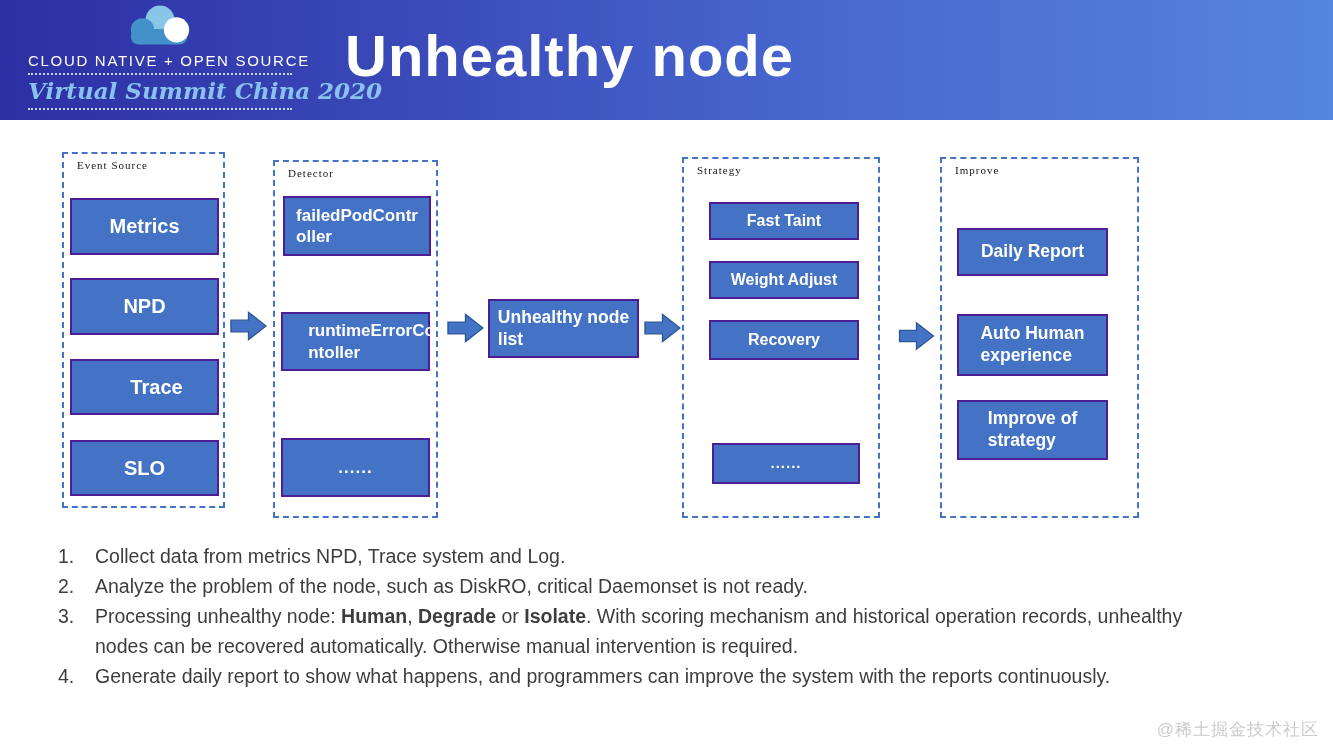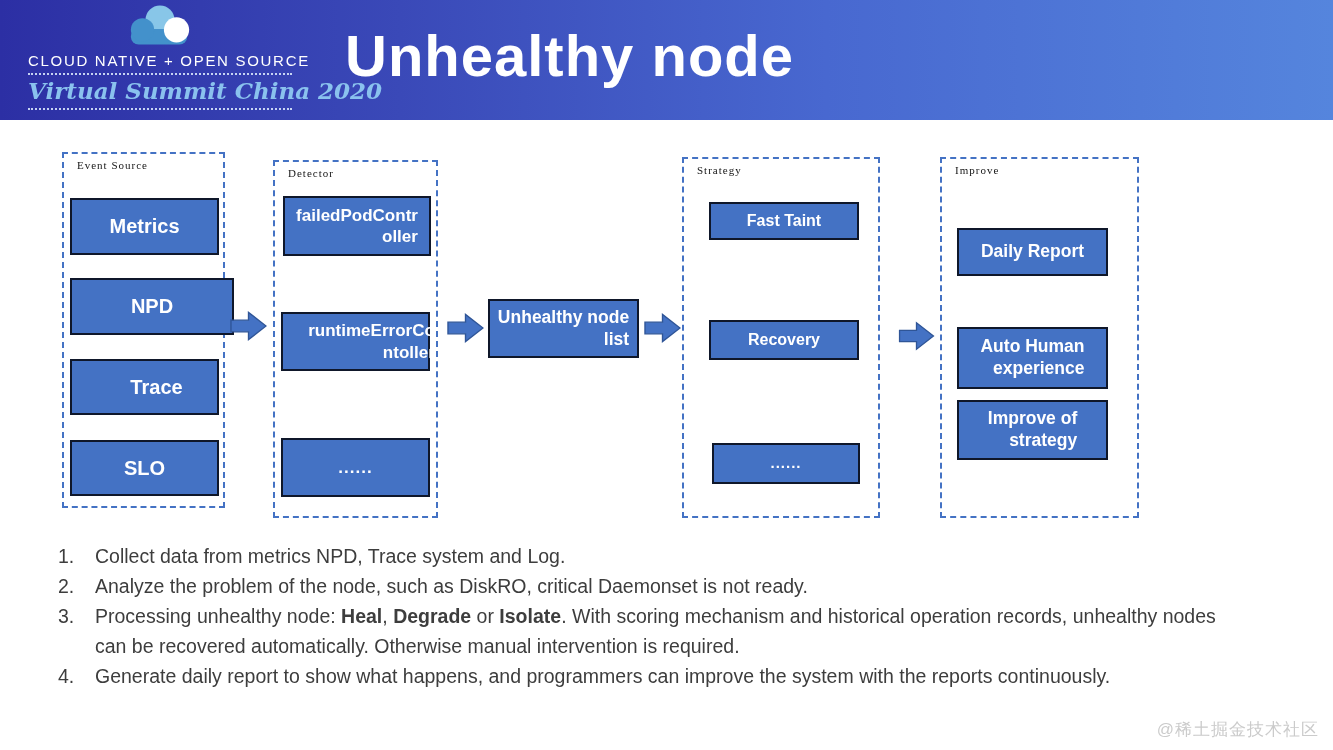--- a/index.html
+++ b/index.html
@@ -76,50 +76,50 @@
     white-space: nowrap;
   }
   .c-eventsource { left: 62px;  top: 152px; width: 163px; height: 356px; }
   .c-detector    { left: 273px; top: 160px; width: 165px; height: 358px; }
   .c-strategy    { left: 682px; top: 157px; width: 198px; height: 361px; }
   .c-improve     { left: 940px; top: 157px; width: 199px; height: 361px; }
 
   .box {
     position: absolute;
     background: #4472c4;
-    border: 2px solid #0f172a;
+    border: 2px solid #4c1d95;
     box-sizing: border-box;
     color: #ffffff;
     font-weight: bold;
     display: flex;
     align-items: center;
     justify-content: center;
-    text-align: right;
+    text-align: left;
     white-space: pre-line;
     line-height: 1.25;
   }
   .b-metrics  { left: 70px; top: 198px; width: 149px; height: 57px; font-size: 20px; }
-  .b-npd      { left: 70px; top: 278px; width: 164px; height: 57px; font-size: 20px; }
+  .b-npd      { left: 70px; top: 278px; width: 149px; height: 57px; font-size: 20px; }
   .b-trace    { left: 70px; top: 359px; width: 149px; height: 56px; font-size: 20px; padding-left: 24px; }
   .b-slo      { left: 70px; top: 440px; width: 149px; height: 56px; font-size: 20px; }
 
   .b-failedpod { left: 283px; top: 196px; width: 148px; height: 60px; font-size: 17px; }
   .b-runtime   { left: 281px; top: 312px; width: 149px; height: 59px; font-size: 17px; padding-left: 32px; }
   .b-det-more  { left: 281px; top: 438px; width: 149px; height: 59px; font-size: 17px; letter-spacing: 1px; }
 
   .b-center    { left: 488px; top: 299px; width: 151px; height: 59px; font-size: 17.5px; }
 
   .b-fasttaint { left: 709px; top: 202px; width: 150px; height: 38px; font-size: 16px; }
   .b-weight    { left: 709px; top: 261px; width: 150px; height: 38px; font-size: 16px; }
   .b-recovery  { left: 709px; top: 320px; width: 150px; height: 40px; font-size: 16px; }
   .b-manual    { left: 709px; top: 379px; width: 150px; height: 41px; font-size: 16px; }
   .b-str-more  { left: 712px; top: 443px; width: 148px; height: 41px; font-size: 15px; letter-spacing: 1px; }
 
   .b-daily     { left: 957px; top: 228px; width: 151px; height: 48px; font-size: 17.5px; }
-  .b-autohuman { left: 957px; top: 327px; width: 151px; height: 62px; font-size: 17.5px; }
+  .b-autohuman { left: 957px; top: 314px; width: 151px; height: 62px; font-size: 17.5px; }
   .b-improve   { left: 957px; top: 400px; width: 151px; height: 60px; font-size: 17.5px; }
 
   .flow-arrow { position: absolute; }
   .a1 { left: 230px; top: 309px; }
   .a2 { left: 447px; top: 311px; }
   .a3 { left: 644px; top: 311px; }
   .a4 { left: 897px; top: 320px; }
 
   
   .notes {
@@ -197,20 +197,21 @@
 list</div>
 
   <svg class="flow-arrow a3" width="37" height="34" viewBox="0 0 38 34">
     <path d="M1 11 H19 V3 L37 17 L19 31 V23 H1 Z" fill="#4472c4" stroke="#2f5597" stroke-width="1.4"></path>
   </svg>
 
   <div class="dashed-container c-strategy">
     <div class="container-label">Strategy</div>
   </div>
   <div class="box b-fasttaint">Fast Taint</div>
+  <div class="box b-weight">Weight Adjust</div>
   <div class="box b-recovery">Recovery</div>
   <div class="box b-str-more">......</div>
 
   <svg class="flow-arrow a4" width="39" height="32" viewBox="0 0 38 34">
     <path d="M1 11 H19 V3 L37 17 L19 31 V23 H1 Z" fill="#4472c4" stroke="#2f5597" stroke-width="1.4"></path>
   </svg>
 
   <div class="dashed-container c-improve">
     <div class="container-label">Improve</div>
   </div>
@@ -224,21 +225,21 @@
       <li class="note-item">
         <span class="note-num">1.</span>
         <span class="note-text"><span>Collect data from metrics NPD, Trace system and Log.</span></span>
       </li>
       <li class="note-item">
         <span class="note-num">2.</span>
         <span class="note-text"><span>Analyze the problem of the node, such as DiskRO, critical Daemonset is not ready.</span></span>
       </li>
       <li class="note-item">
         <span class="note-num">3.</span>
-        <span class="note-text"><span>Processing unhealthy node: </span><b>Heal</b><span>, </span><b>Degrade</b><span> or </span><b>Isolate</b><span>. With scoring mechanism and historical operation records, unhealthy nodes can be recovered automatically. Otherwise manual intervention is required.</span></span>
+        <span class="note-text"><span>Processing unhealthy node: </span><b>Human</b><span>, </span><b>Degrade</b><span> or </span><b>Isolate</b><span>. With scoring mechanism and historical operation records, unhealthy nodes can be recovered automatically. Otherwise manual intervention is required.</span></span>
       </li>
       <li class="note-item">
         <span class="note-num">4.</span>
         <span class="note-text"><span>Generate daily report to show what happens, and programmers can improve the system with the reports continuously.</span></span>
       </li>
     </ol>
 
   <div class="watermark">@稀土掘金技术社区</div>
 
 </div>

